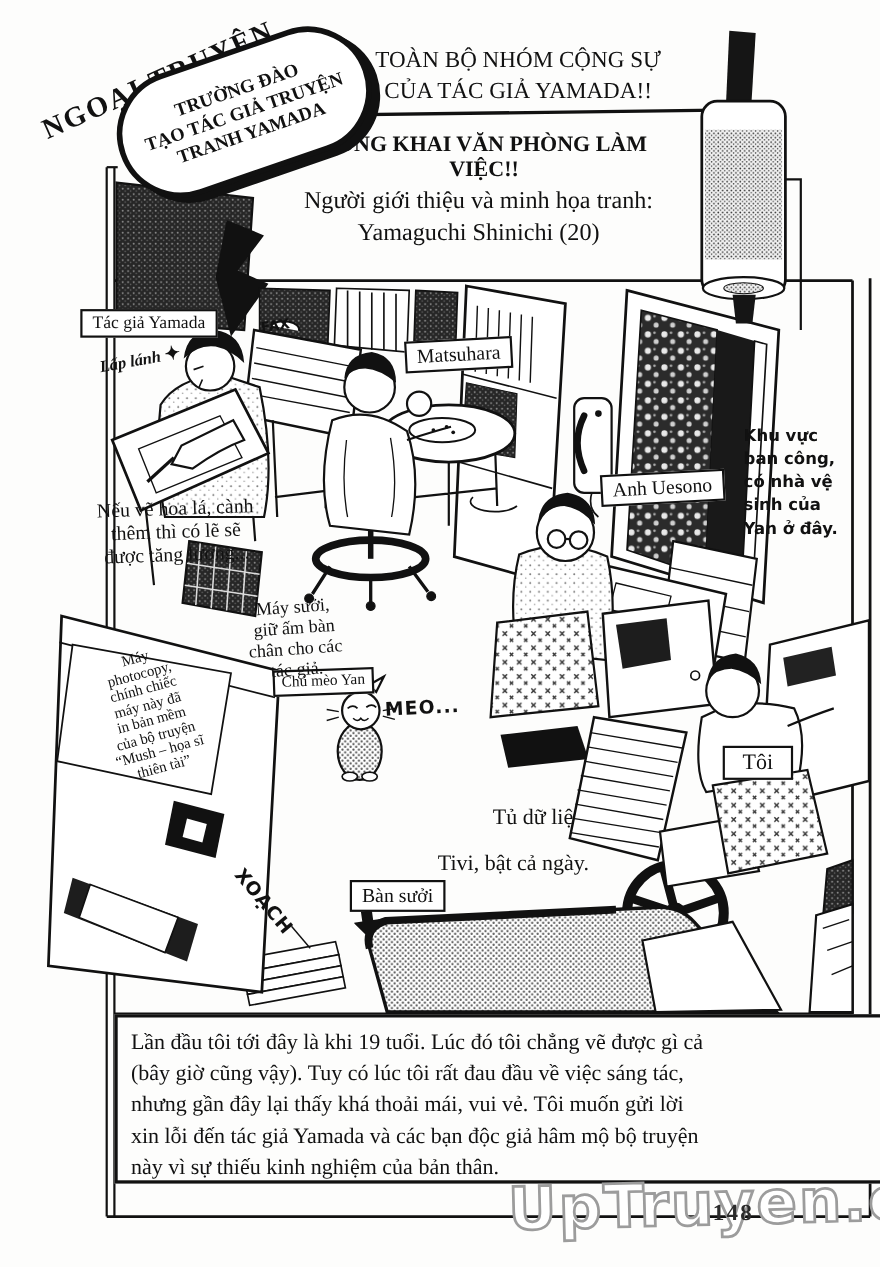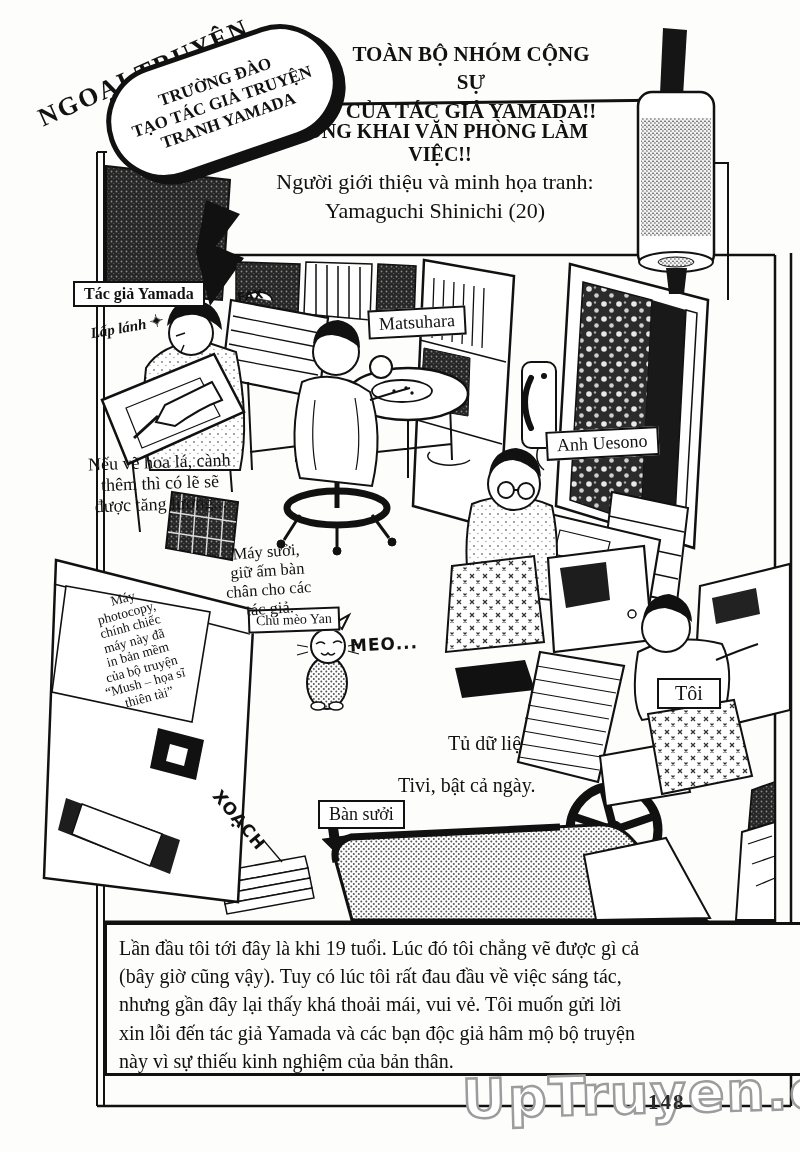--- a/index.html
+++ b/index.html
@@ -7,30 +7,30 @@
         font-family:"Liberation Serif",serif;color:#111;}
   .abs{position:absolute;}
 
   
   .corner-title{left:30px;top:58px;transform:rotate(-24deg);transform-origin:center;
     font-weight:bold;font-size:26px;letter-spacing:2px;white-space:nowrap;}
   .oval-badge{left:103px;top:44px;width:228px;height:106px;transform:rotate(-19deg);
     background:#fff;border:5px solid #111;border-radius:60px;box-shadow:6px 7px 0 #111;
     display:flex;flex-direction:column;align-items:center;justify-content:center;
     font-weight:bold;font-size:17px;line-height:1.2;text-align:center;z-index:3;}
-  .main-title{left:336px;top:40px;width:270px;text-align:center;font-weight:bold;
+  .main-title{left:336px;top:40px;width:270px;text-align:center;font-weight:normal;
     font-size:21px;line-height:1.35;}
   .divider{left:277px;top:101px;width:376px;height:3px;background:#111;transform:rotate(-0.7deg);}
   .subtitle{left:285px;top:120px;width:310px;text-align:center;font-weight:bold;font-size:20px;}
   .credit{left:260px;top:167px;width:350px;text-align:center;font-size:22px;line-height:29px;}
 
   
   .tag{position:absolute;background:#fff;border:2.5px solid #111;padding:1px 9px;
     font-size:18px;line-height:1.25;white-space:nowrap;z-index:6;}
-  .tag-yamada{left:73px;top:281px;font-weight:bold;font-size:16px;}
+  .tag-yamada{left:73px;top:281px;font-weight:normal;font-size:16px;}
   .tag-matsuhara{left:368px;top:308px;transform:rotate(-3deg);}
   .tag-uesono{left:546px;top:429px;transform:rotate(-3deg);}
   .tag-cat{left:248px;top:608px;font-size:14px;padding:1px 6px;transform:rotate(-2deg);}
   .tag-toi{left:657px;top:678px;font-size:20px;padding:1px 16px;}
   .tag-bansuoi{left:302px;top:800px;margin-left:16px;}
 
   
   .note{position:absolute;text-align:center;z-index:6;}
   .note div{white-space:nowrap;}
   .note-raise{left:85px;top:452px;width:150px;font-size:18px;line-height:21px;transform:rotate(-2deg);}
@@ -348,20 +348,27 @@
     <div>Máy</div>
     <div>photocopy,</div>
     <div>chính chiếc</div>
     <div>máy này đã</div>
     <div>in bản mềm</div>
     <div>của bộ truyện</div>
     <div>“Mush – họa sĩ</div>
     <div>thiên tài”</div>
   </div>
 
+  <div class="note note-balcony">
+    <div>Khu vực</div>
+    <div>ban công,</div>
+    <div>có nhà vệ</div>
+    <div>sinh của</div>
+    <div>Yan ở đây.</div>
+  </div>
 
   <div class="abs note-cabinet">Tủ dữ liệu</div>
   <div class="abs note-tv">Tivi, bật cả ngày.</div>
 
   <div class="abs footer-box">
     <div>Lần đầu tôi tới đây là khi 19 tuổi. Lúc đó tôi chẳng vẽ được gì cả</div>
     <div>(bây giờ cũng vậy). Tuy có lúc tôi rất đau đầu về việc sáng tác,</div>
     <div>nhưng gần đây lại thấy khá thoải mái, vui vẻ. Tôi muốn gửi lời</div>
     <div>xin lỗi đến tác giả Yamada và các bạn độc giả hâm mộ bộ truyện</div>
     <div>này vì sự thiếu kinh nghiệm của bản thân.</div>

